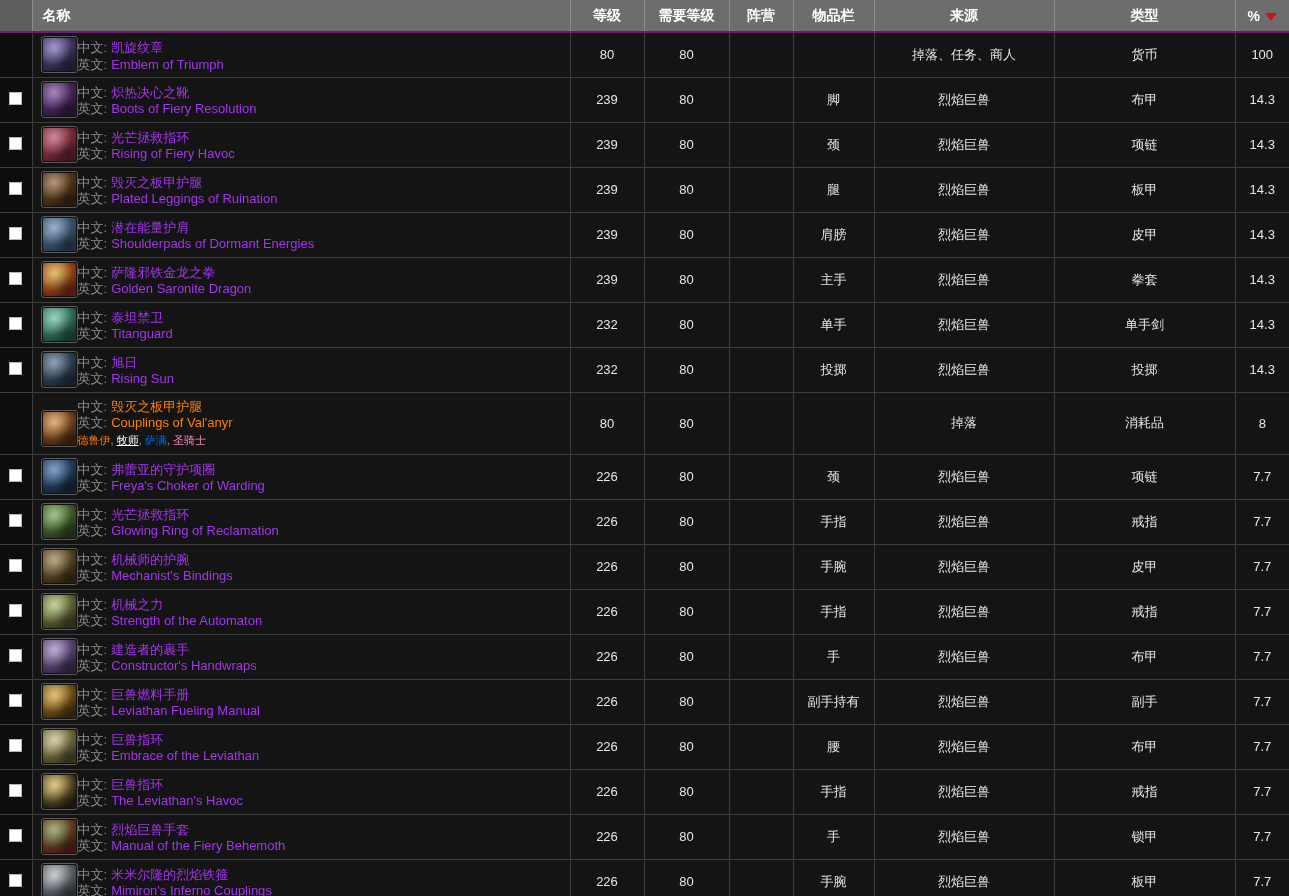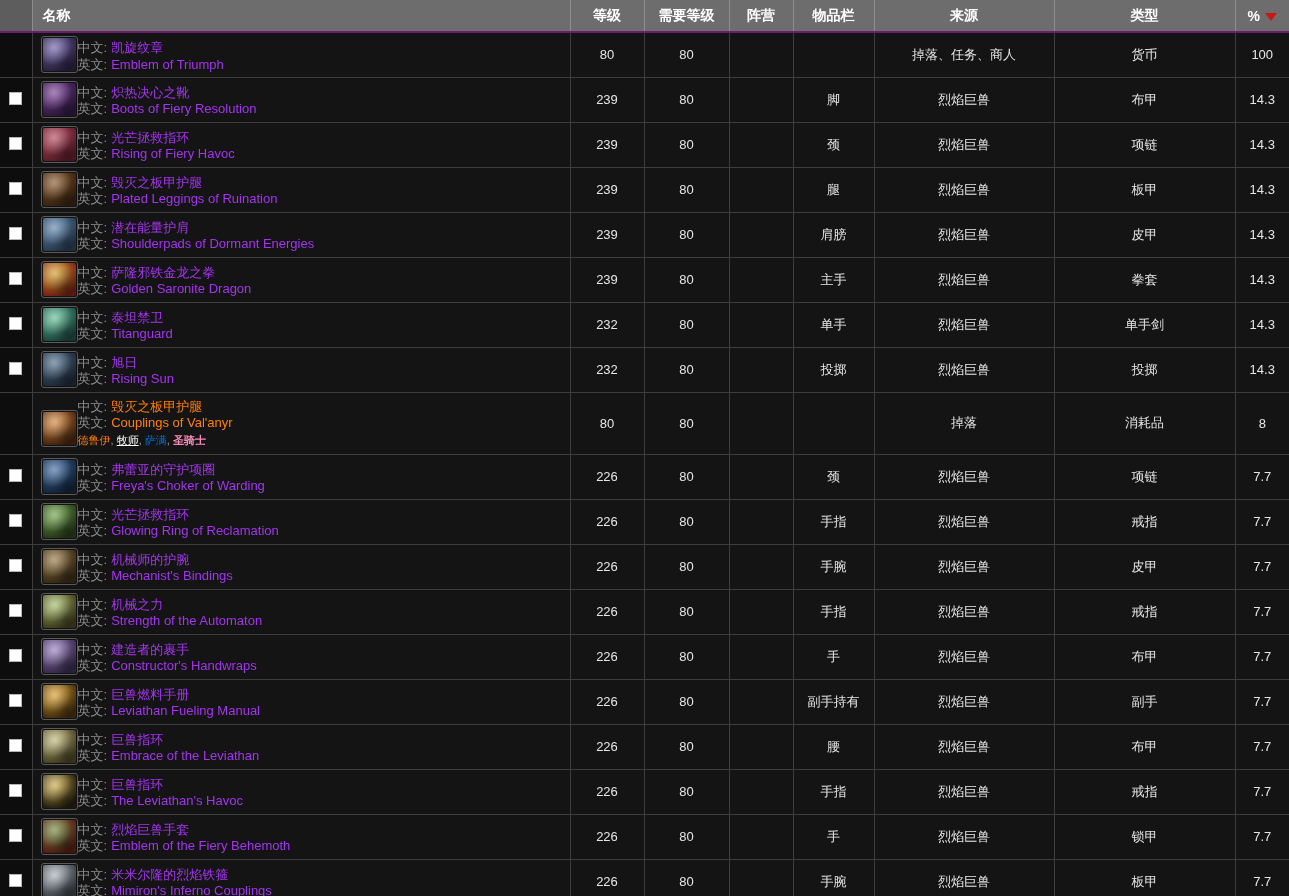--- a/index.html
+++ b/index.html
@@ -107,21 +107,21 @@
   .namelines { display: flex; flex-direction: column; justify-content: center; line-height: 1.28; }
   .nline { font-size: 13px; white-space: nowrap; }
   .lbl { color: #8c8c8c; margin-right: 4px; }
   .iname { color: #a335ee; }
   .iname.q-orange { color: #ff8000; }
   .classes { font-size: 11px; margin-top: 2px; line-height: 1.2; }
   .classes .sep { color: #9a9a9a; }
   .cls-druid { color: #ff7d0a; }
   .cls-priest { color: #ffffff; text-decoration: underline; }
   .cls-shaman { color: #0070de; font-family: Liberation Serif, serif; }
-  .cls-paladin { color: #f58cba; font-weight: bold; }
+  .cls-paladin { color: #f58cba; }
 
   .tall-row td { height: 62px; }
 </style>
 </head>
 <body>
 
 <div id="app">
   <table class="itemtable">
     <colgroup>
       <col style="width:32px">
@@ -510,21 +510,21 @@
         </tr>
         <tr>
           <td class="c-check"><span class="chk"></span></td>
           <td class="c-name">
             <div class="namewrap">
               <div class="icon-box">
                 <div class="icon-inner" style="background: radial-gradient(circle at 40% 35%, rgb(111, 139, 60), rgb(90, 29, 22) 78%);"></div>
               </div>
               <div class="namelines">
                 <div class="nline"><span class="lbl">中文:</span><span class="iname">烈焰巨兽手套</span></div>
-                <div class="nline"><span class="lbl">英文:</span><span class="iname">Emblem of the Fiery Behemoth</span></div>
+                <div class="nline"><span class="lbl">英文:</span><span class="iname">Manual of the Fiery Behemoth</span></div>
               </div>
             </div>
           </td>
           <td>226</td>
           <td>80</td>
           <td></td>
           <td>手</td>
           <td>烈焰巨兽</td>
           <td>锁甲</td>
           <td class="c-last">7.7</td>

